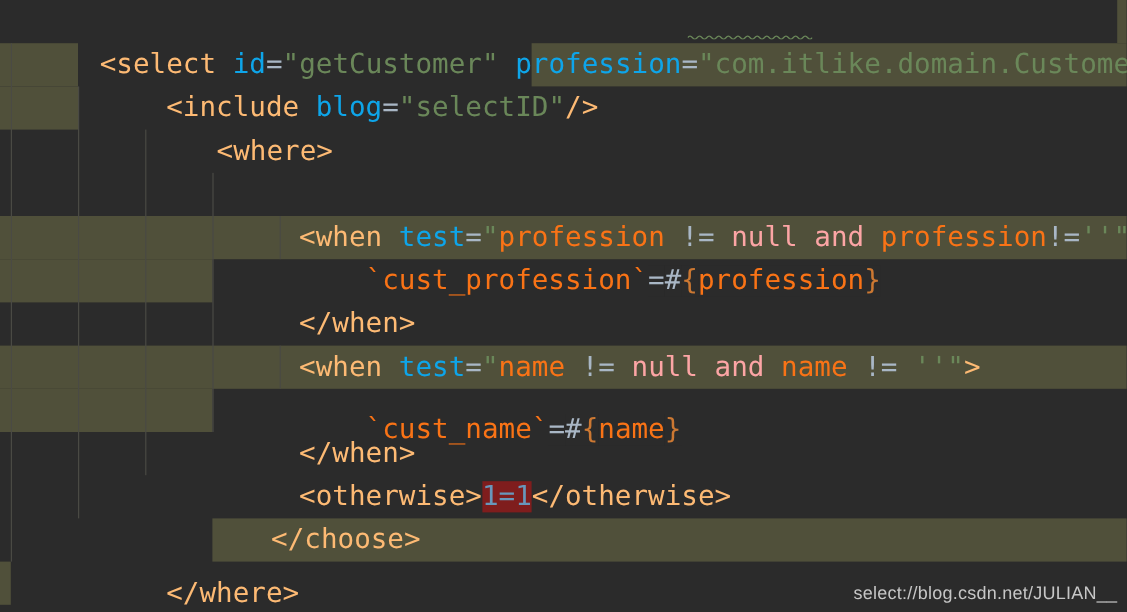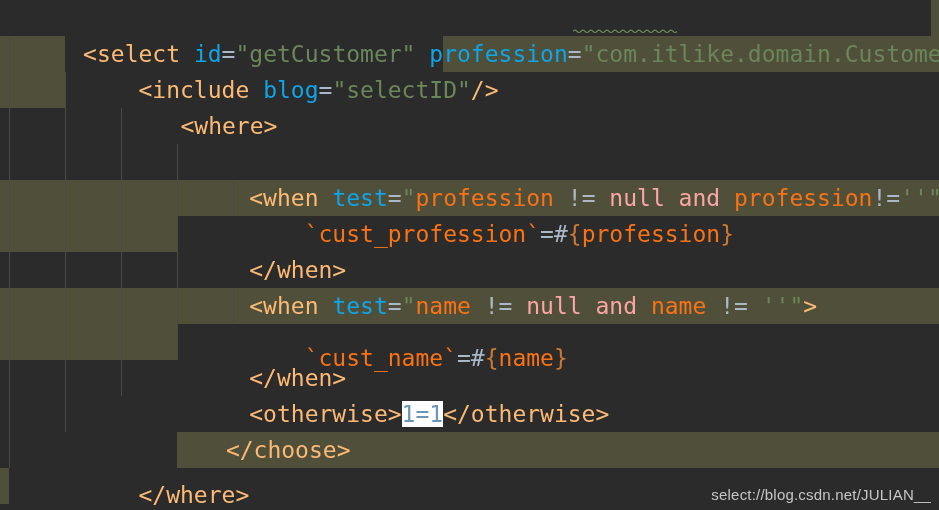--- a/index.html
+++ b/index.html
@@ -63,21 +63,21 @@
   .attr     { color: #0ea5e9; text-align: right; }
   .str      { color: #6a8759; }
   .ident    { color: #f97316; }
   .kw       { color: #fca5a5; }
   .plain    { color: #a9b7c6; }
   .op       { color: #a9b7c6; }
   .brace    { color: #cc7832; }
   .num      { color: #6897bb; }
 
   
-  .hl { background: #ffffff; }
+  .hl { background: #7f1d1d; }
   
   .dk { background: #2b2b2b; }
 
   
   .squiggle {
     position: absolute;
     z-index: 4;
     height: 5px;
     pointer-events: none;
   }

